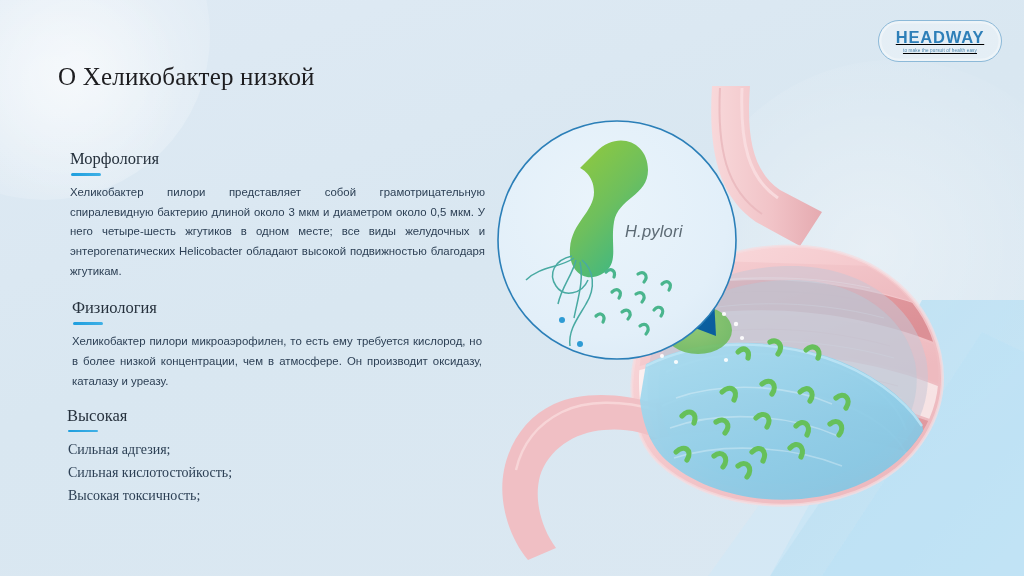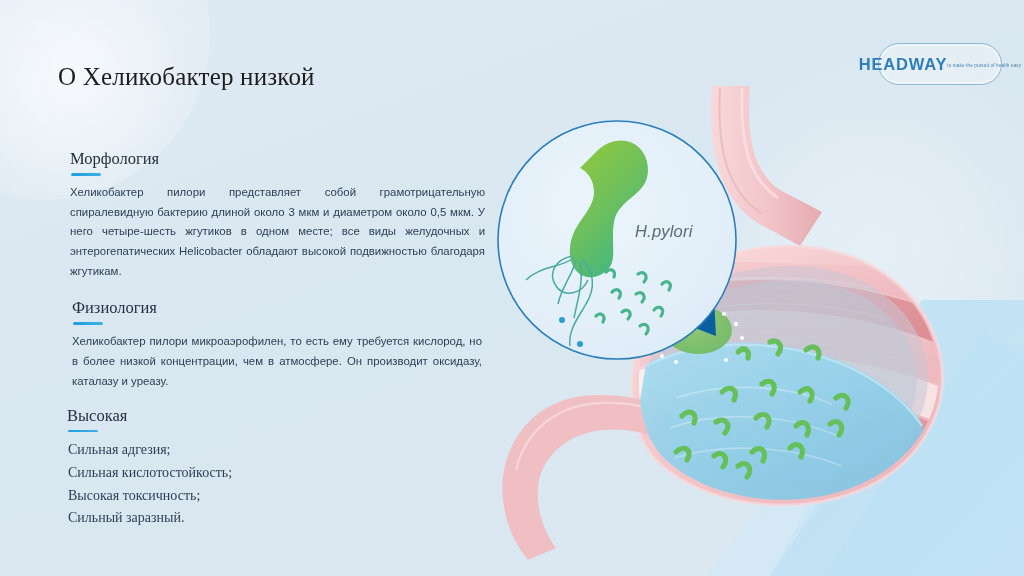--- a/index.html
+++ b/index.html
@@ -53,31 +53,32 @@
     height: 420px;
     border-radius: 50%;
     background: radial-gradient(circle at 45% 45%, rgba(255,255,255,0.35), rgba(255,255,255,0) 70%);
     pointer-events: none;
   }
 
   
   .logo {
     position: absolute;
     right: 22px;
-    top: 43px;
+    top: 20px;
     width: 122px;
     height: 40px;
     border: 1.4px solid #8cb9d8;
     border-radius: 22px;
     background: rgba(255,255,255,0.30);
     display: flex;
-    flex-direction: row;
+    flex-direction: column;
     align-items: center;
     justify-content: center;
     box-shadow: inset 0 0 0 2.5px rgba(255,255,255,0.35);
+    text-decoration: underline;
   }
   .logo-word {
     font-family: "Liberation Sans", sans-serif;
     font-weight: bold;
     font-size: 16.5px;
     letter-spacing: 0.8px;
     color: #2e7fb8;
     line-height: 1;
   }
   .logo-tag {
@@ -159,21 +160,21 @@
     position: absolute;
     left: 470px;
     top: 0;
     width: 554px;
     height: 576px;
     overflow: hidden;
   }
   .art svg { display: block; }
   .hp-label {
     position: absolute;
-    left: 165px;
+    left: 155px;
     top: 222px;
     font-family: "Liberation Sans", sans-serif;
     font-style: italic;
     font-size: 16.5px;
     color: #5c6a74;
     letter-spacing: 0.2px;
   }
 </style>
 </head>
 <body>
@@ -428,18 +429,17 @@
 
     <div class="gap-b"></div>
 
     <div class="section">
       <div class="section-head indent-none">Высокая</div>
       <div class="head-rule indent-none"></div>
       <ul class="bullet-list">
         <li>Сильная адгезия;</li>
         <li>Сильная кислотостойкость;</li>
         <li>Высокая токсичность;</li>
-        <li>Сильный заразный.</li>
       </ul>
     </div>
 
   </div>
 </div>
 
 </body></html>

